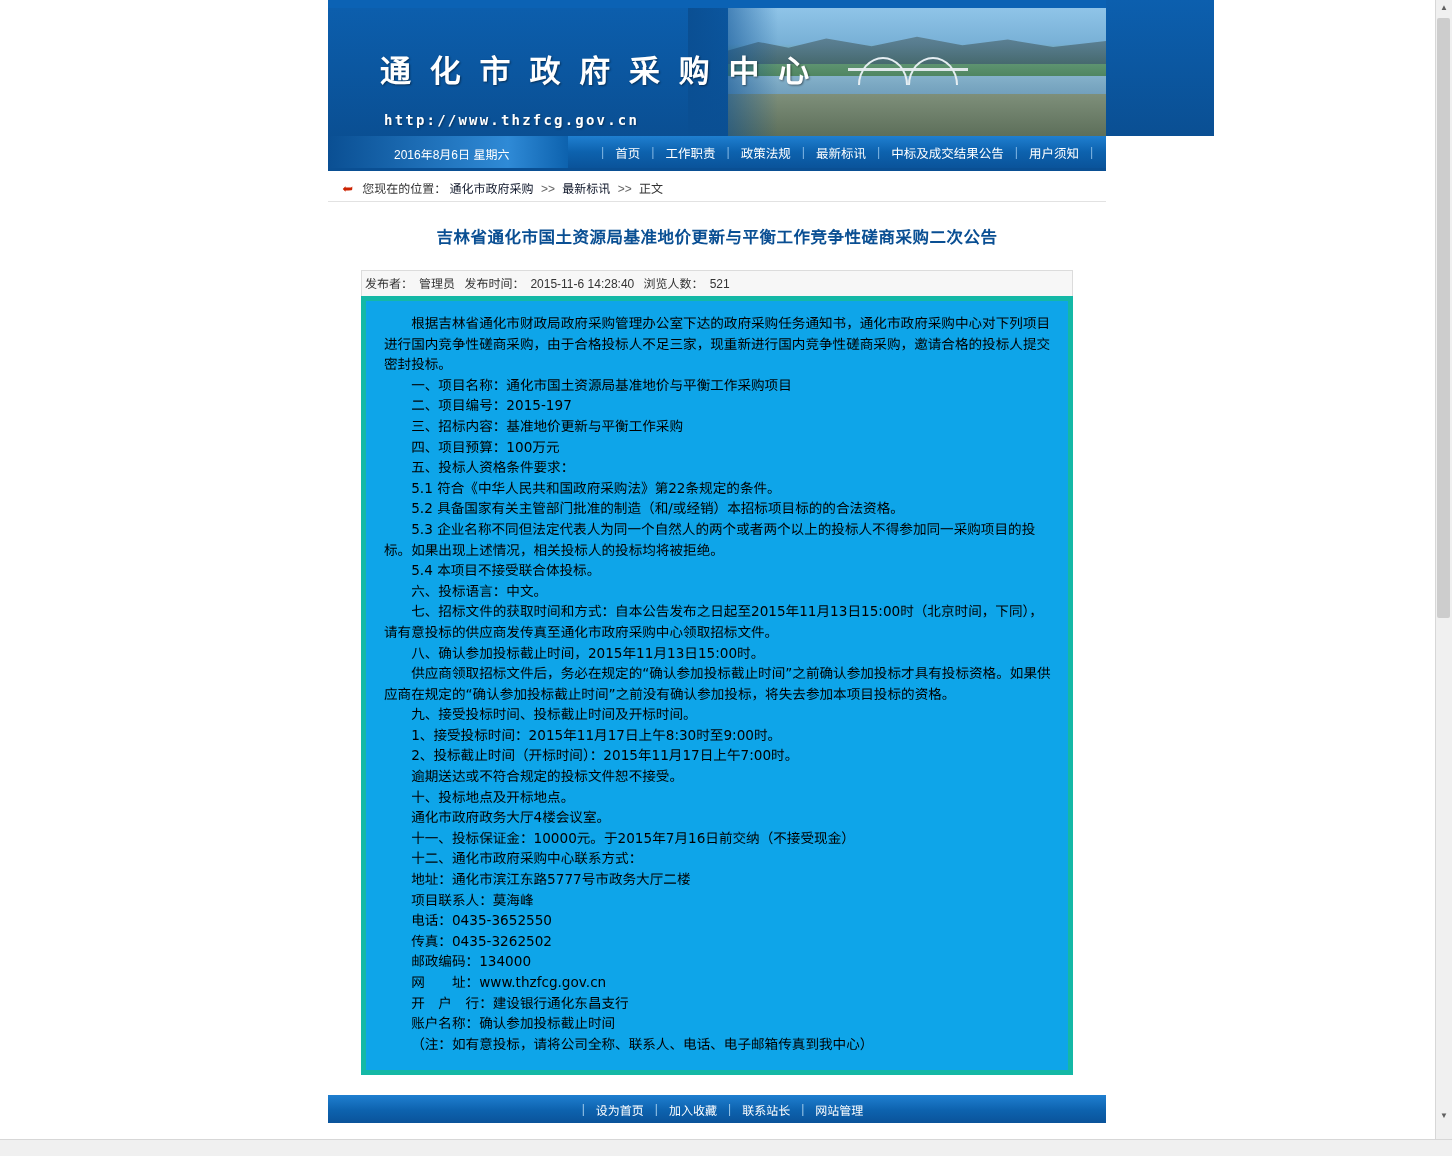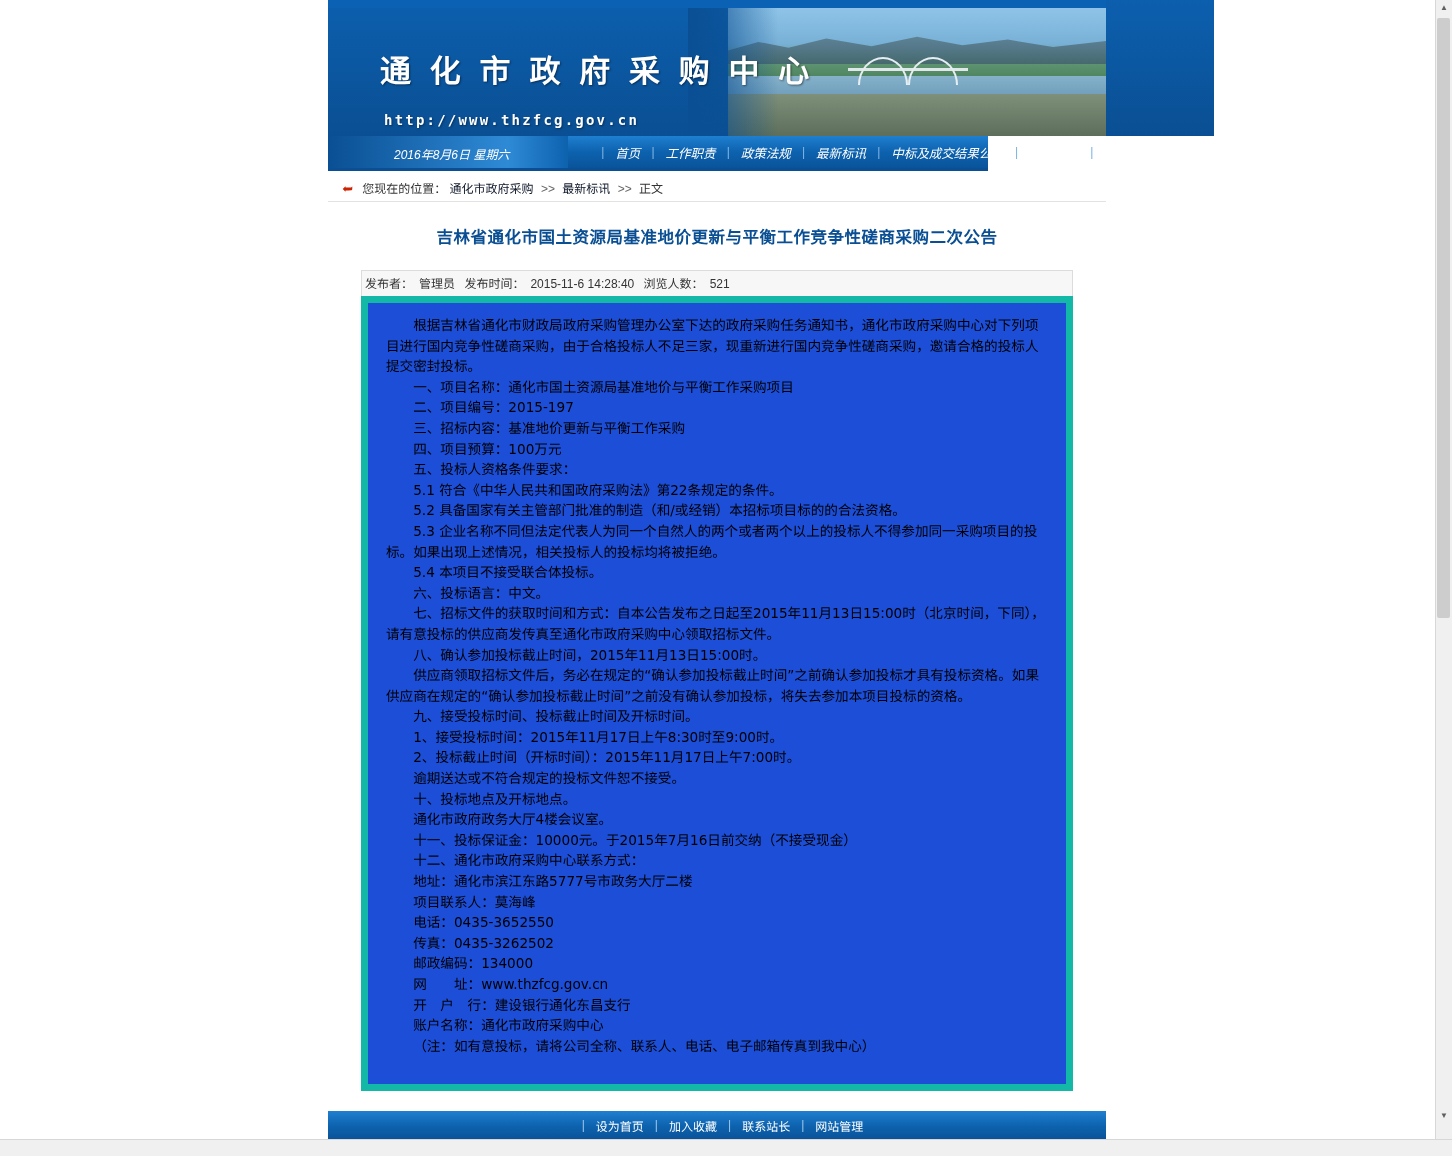--- a/index.html
+++ b/index.html
@@ -136,25 +136,24 @@
     font-weight: bold;
     letter-spacing: 2.2px;
     color: #ffffff;
     text-shadow: 1px 1px 2px rgba(0,0,0,.4);
     margin-top: 8px;
   }
 
   
   .navbar {
     position: relative;
-    width: 660px;
+    width: 778px;
     height: 32px;
     background: linear-gradient(180deg,#1f7fd0 0%,#0d62ae 50%,#0a539a 100%);
     border-bottom: 3px solid #0a4f93;
-    font-style: italic;
   }
   .navbar .datebox {
     position: absolute;
     left: 0; top: 0;
     width: 240px; height: 32px;
     background: linear-gradient(90deg,#0a4f93 0%, #2f8ad6 75%, #0d62ae 100%);
   }
   .navbar .date {
     position: absolute;
     left: 66px; top: 9px;
@@ -227,24 +226,24 @@
     background: #f7f7f7;
     border: 1px solid #dcdcdc;
     border-bottom: none;
     box-sizing: border-box;
   }
   .meta span { margin: 0 3px; }
   .body {
     margin: 0 auto;
     width: 712px;
     min-height: 690px;
-    border: 7px solid #14b8a6;
-    background: #1d4ed8;
+    border: 5px solid #14b8a6;
+    background: #0ea5e9;
     box-sizing: border-box;
-    padding: 12px 14px 28px 18px;
+    padding: 12px 14px 16px 18px;
     font-family: "DejaVu Sans", sans-serif;
     font-size: 13.6px;
     line-height: 20.6px;
     color: #000;
   }
   .body p { margin: 0; }
   .body p.ind { text-indent: 2em; }
 
   
   .footbar {
@@ -355,21 +354,21 @@
         <p class="ind">通化市政府政务大厅4楼会议室。</p>
         <p class="ind">十一、投标保证金：10000元。于2015年7月16日前交纳（不接受现金）</p>
         <p class="ind">十二、通化市政府采购中心联系方式：</p>
         <p class="ind">地址：通化市滨江东路5777号市政务大厅二楼</p>
         <p class="ind">项目联系人：莫海峰</p>
         <p class="ind">电话：0435-3652550</p>
         <p class="ind">传真：0435-3262502</p>
         <p class="ind">邮政编码：134000</p>
         <p class="ind">网　　址：www.thzfcg.gov.cn</p>
         <p class="ind">开　户　行：建设银行通化东昌支行</p>
-        <p class="ind">账户名称：通化市政府采购中心</p>
+        <p class="ind">账户名称：确认参加投标截止时间</p>
         <p class="ind">（注：如有意投标，请将公司全称、联系人、电话、电子邮箱传真到我中心）</p>
         <p class="ind"></p>
       </div>
     </div>
 
     <div class="footbar">
       <span class="sep">|</span>
       <a href="#">设为首页</a>
       <span class="sep">|</span>
       <a href="#">加入收藏</a>

